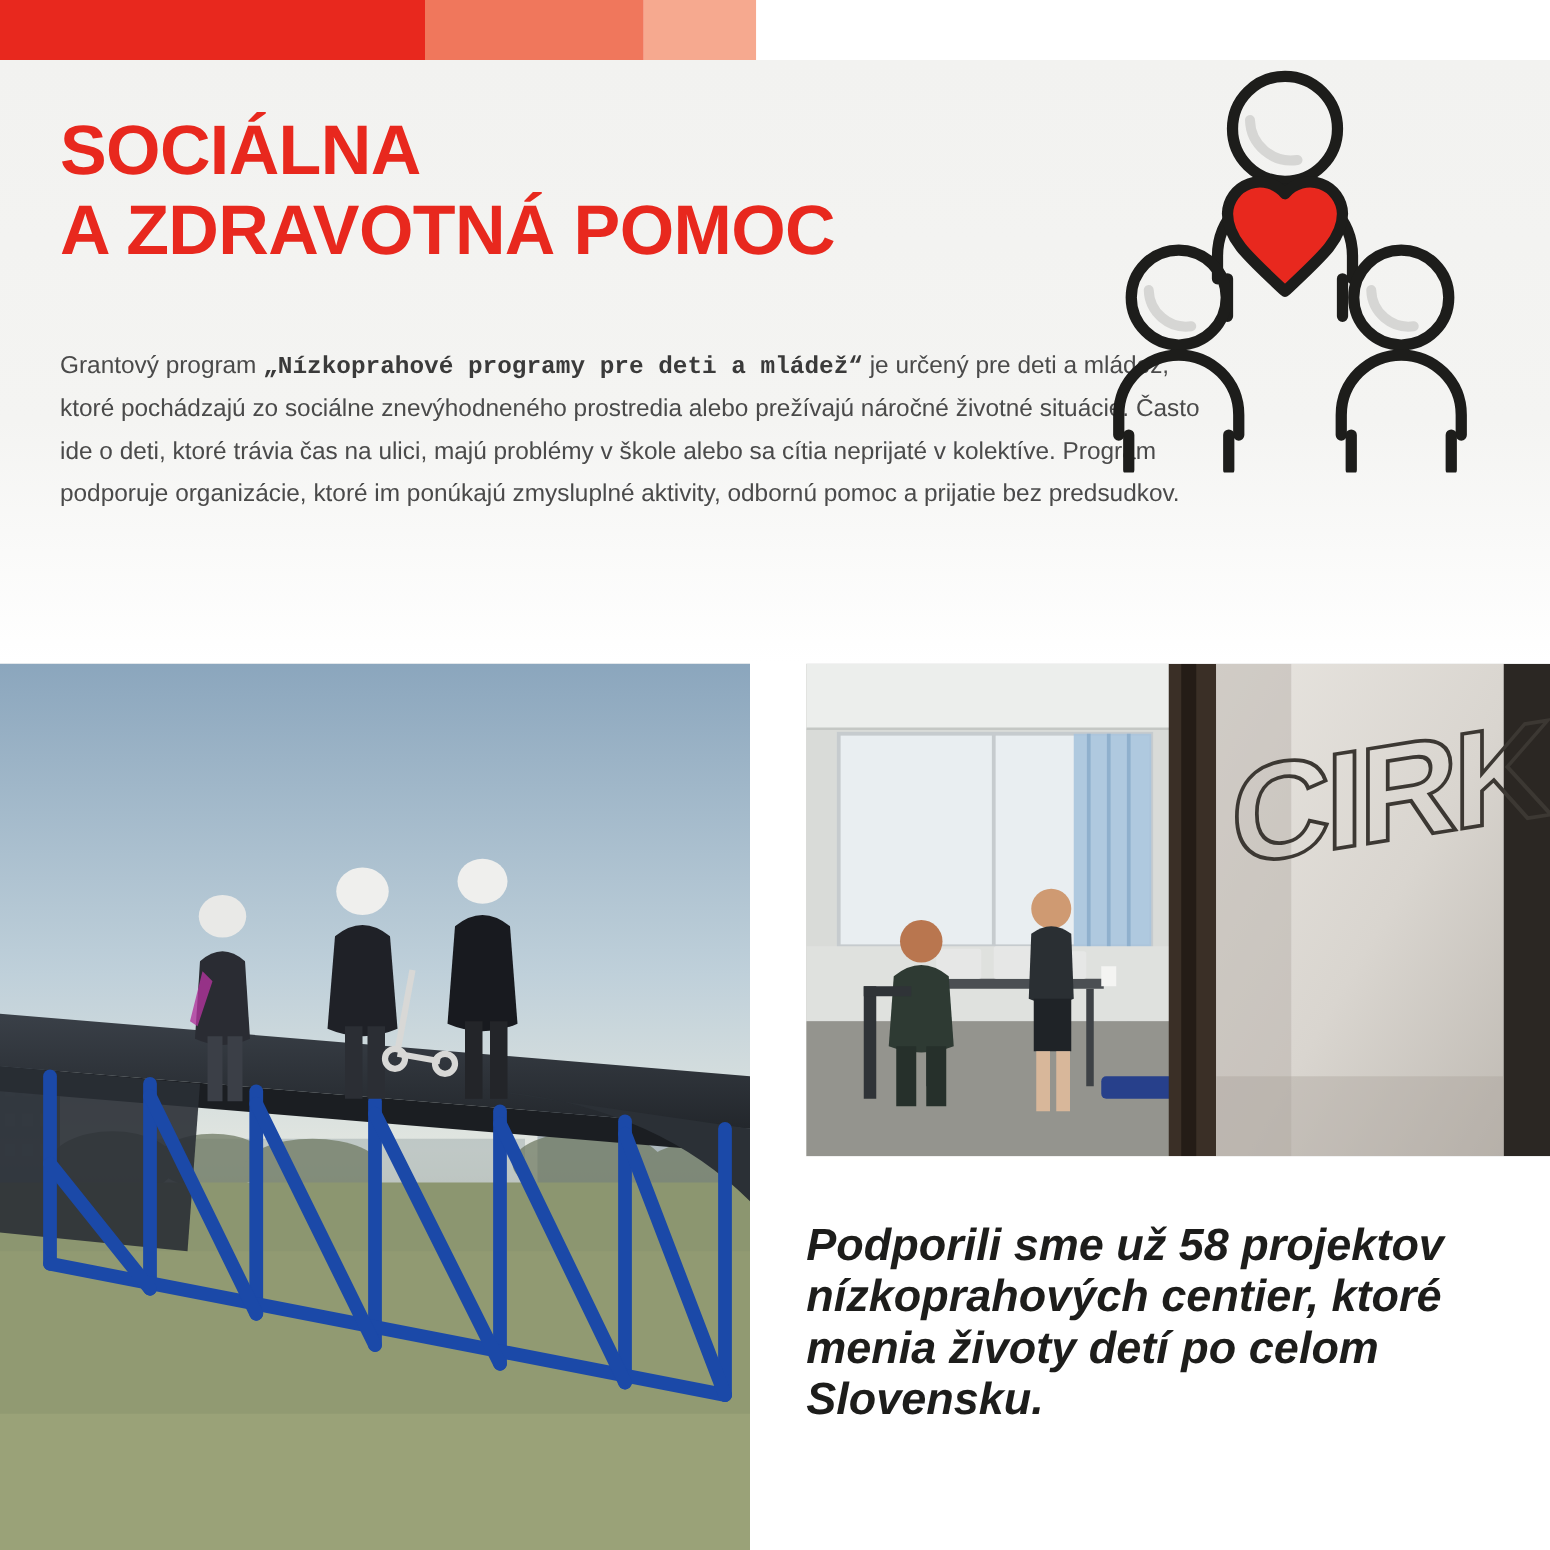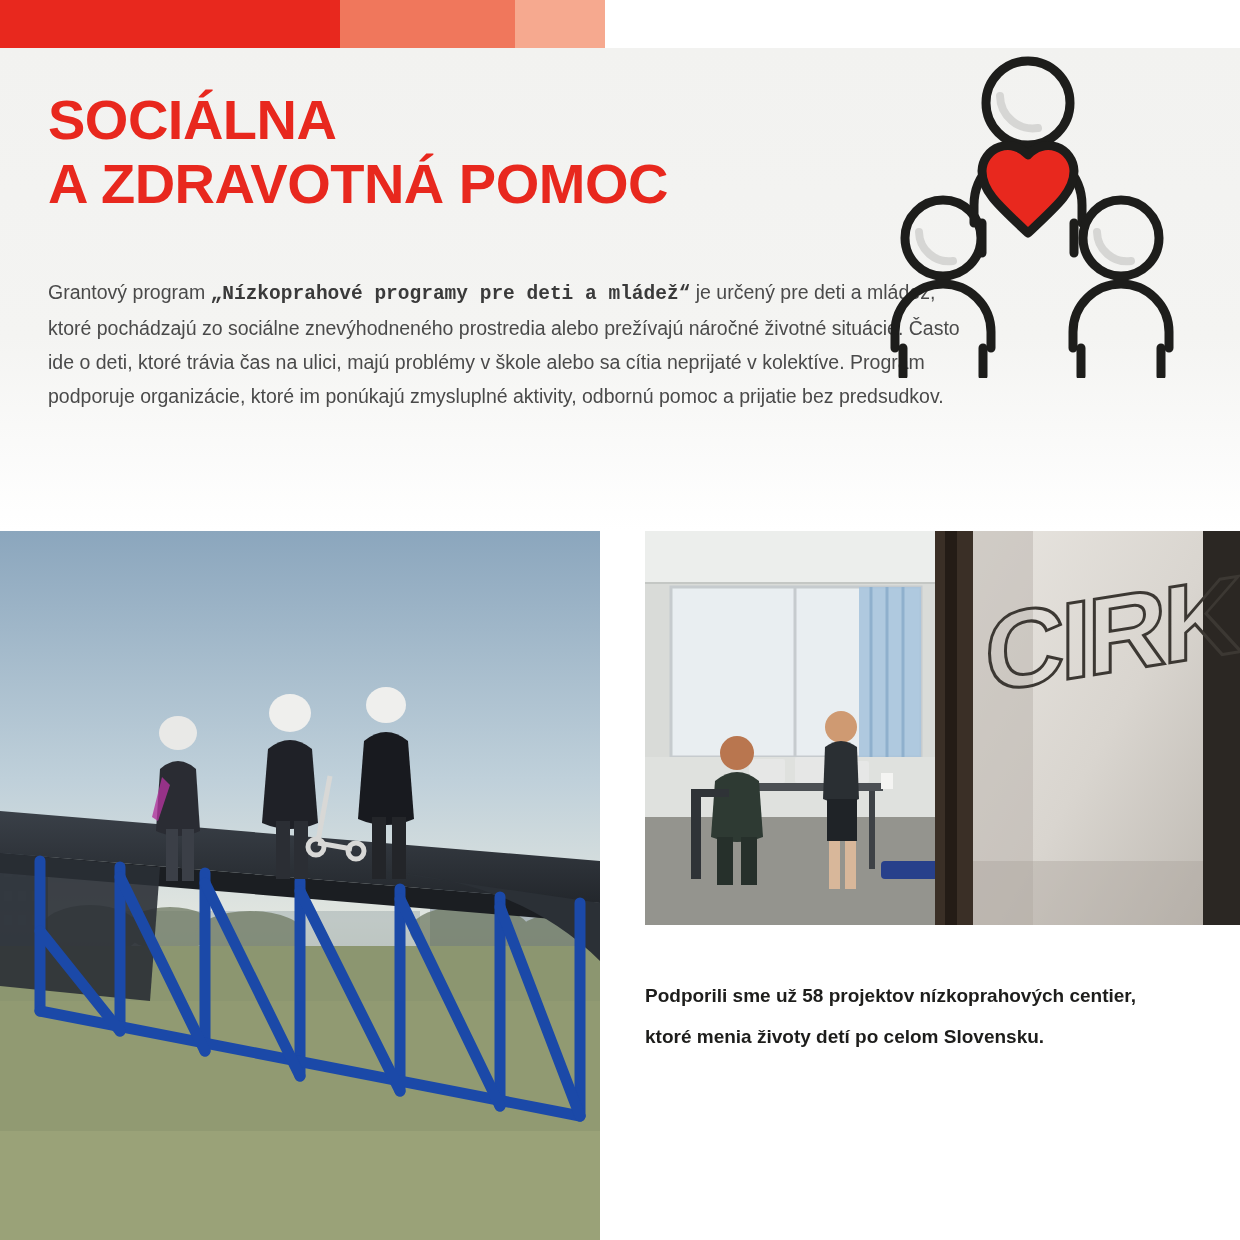--- a/index.html
+++ b/index.html
@@ -80,24 +80,25 @@
     left: 645px; top: 531px;
     width: 595px; height: 394px;
     overflow: hidden;
     background: #cfcfcd;
   }
 
   .caption {
     position: absolute;
     left: 645px; top: 975px;
     width: 520px;
-    font-size: 19px;
+    font-size: 36px;
     font-weight: bold;
     line-height: 41px;
     color: #1d1d1b;
+    font-style: italic;
   }
 
   svg { display: block; }
 </style>
 </head>
 <body>
 
 <div class="page">
 
   <div class="topbar">

